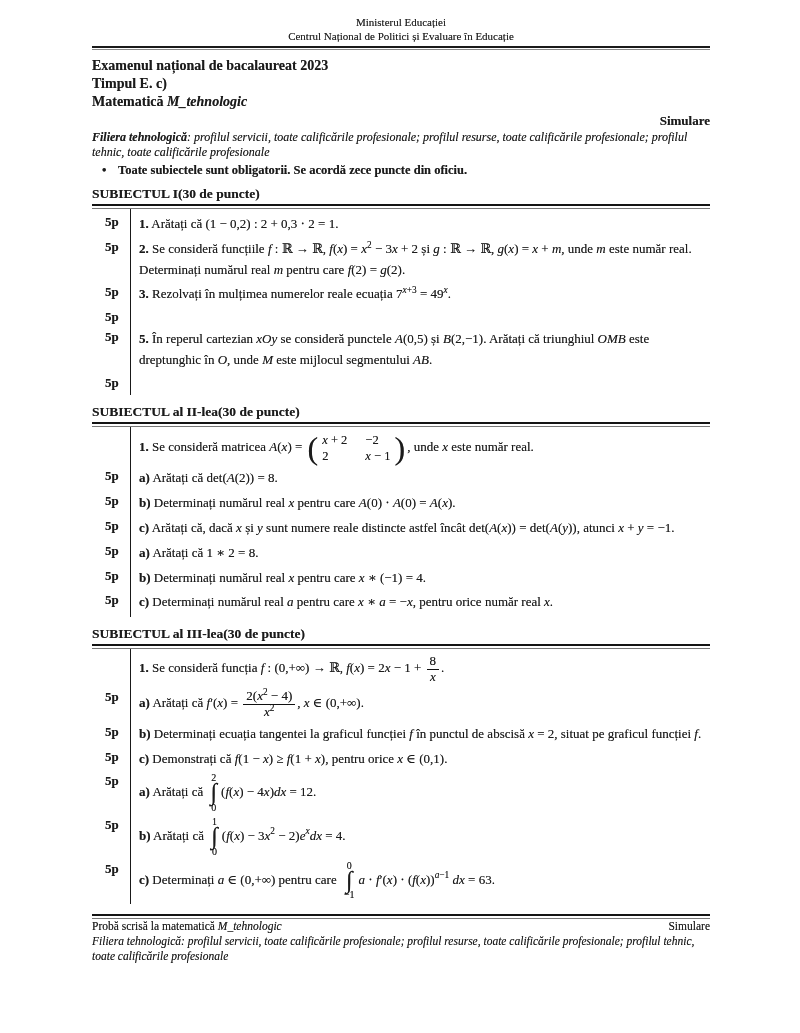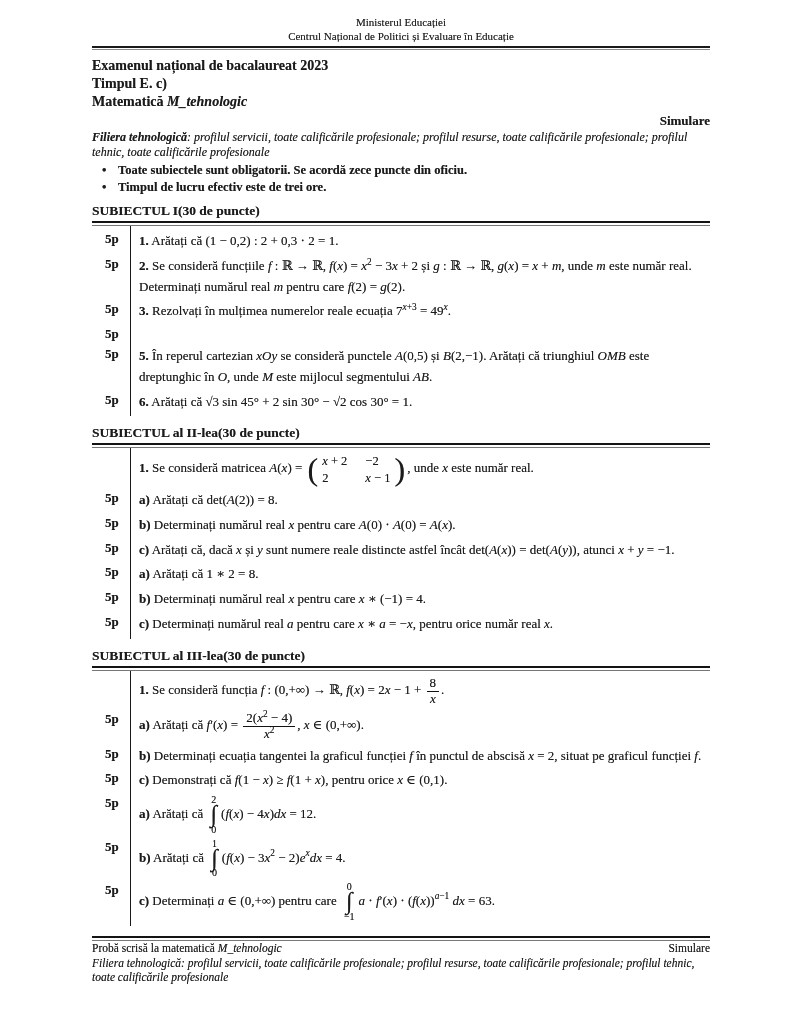--- a/index.html
+++ b/index.html
@@ -62,21 +62,20 @@
     <div>Timpul E. c)</div>
     <div>Matematică <i>M_tehnologic</i></div>
   </div>
 
   <div class="simulare">Simulare</div>
 
   <div class="filiera"><i><b>Filiera tehnologică</b>: profilul servicii, toate calificările profesionale; profilul resurse, toate calificările profesionale; profilul tehnic, toate calificările profesionale</i></div>
 
   <div class="bullets">
     <div class="bullet-row">Toate subiectele sunt obligatorii. Se acordă zece puncte din oficiu.</div>
-    <div class="bullet-row">Timpul de lucru efectiv este de trei ore.</div>
   </div>
 
   <div class="section">
     <div class="sec-head">
       <span>SUBIECTUL I</span>
       <span>(30 de puncte)</span>
     </div>
     <div class="rule-double"></div>
     <div class="items">
         <div class="qrow">
@@ -93,21 +92,20 @@
         </div>
         <div class="qrow">
           <div class="pts">5p</div>
         </div>
         <div class="qrow">
           <div class="pts">5p</div>
           <div class="qtext"><b>5.</b> În reperul cartezian <i>xOy</i> se consideră punctele <i>A</i>(0,5) și <i>B</i>(2,−1). Arătați că triunghiul <i>OMB</i> este dreptunghic în <i>O</i>, unde <i>M</i> este mijlocul segmentului <i>AB</i>.</div>
         </div>
         <div class="qrow">
           <div class="pts">5p</div>
-          <div class="qtext"><b>6.</b> Arătați că √3 sin 45° + 2 sin 30° − √2 cos 30° = 1.</div>
         </div>
       </div>
   </div>
 
   <div class="section">
     <div class="sec-head">
       <span>SUBIECTUL al II-lea</span>
       <span>(30 de puncte)</span>
     </div>
     <div class="rule-double"></div>

